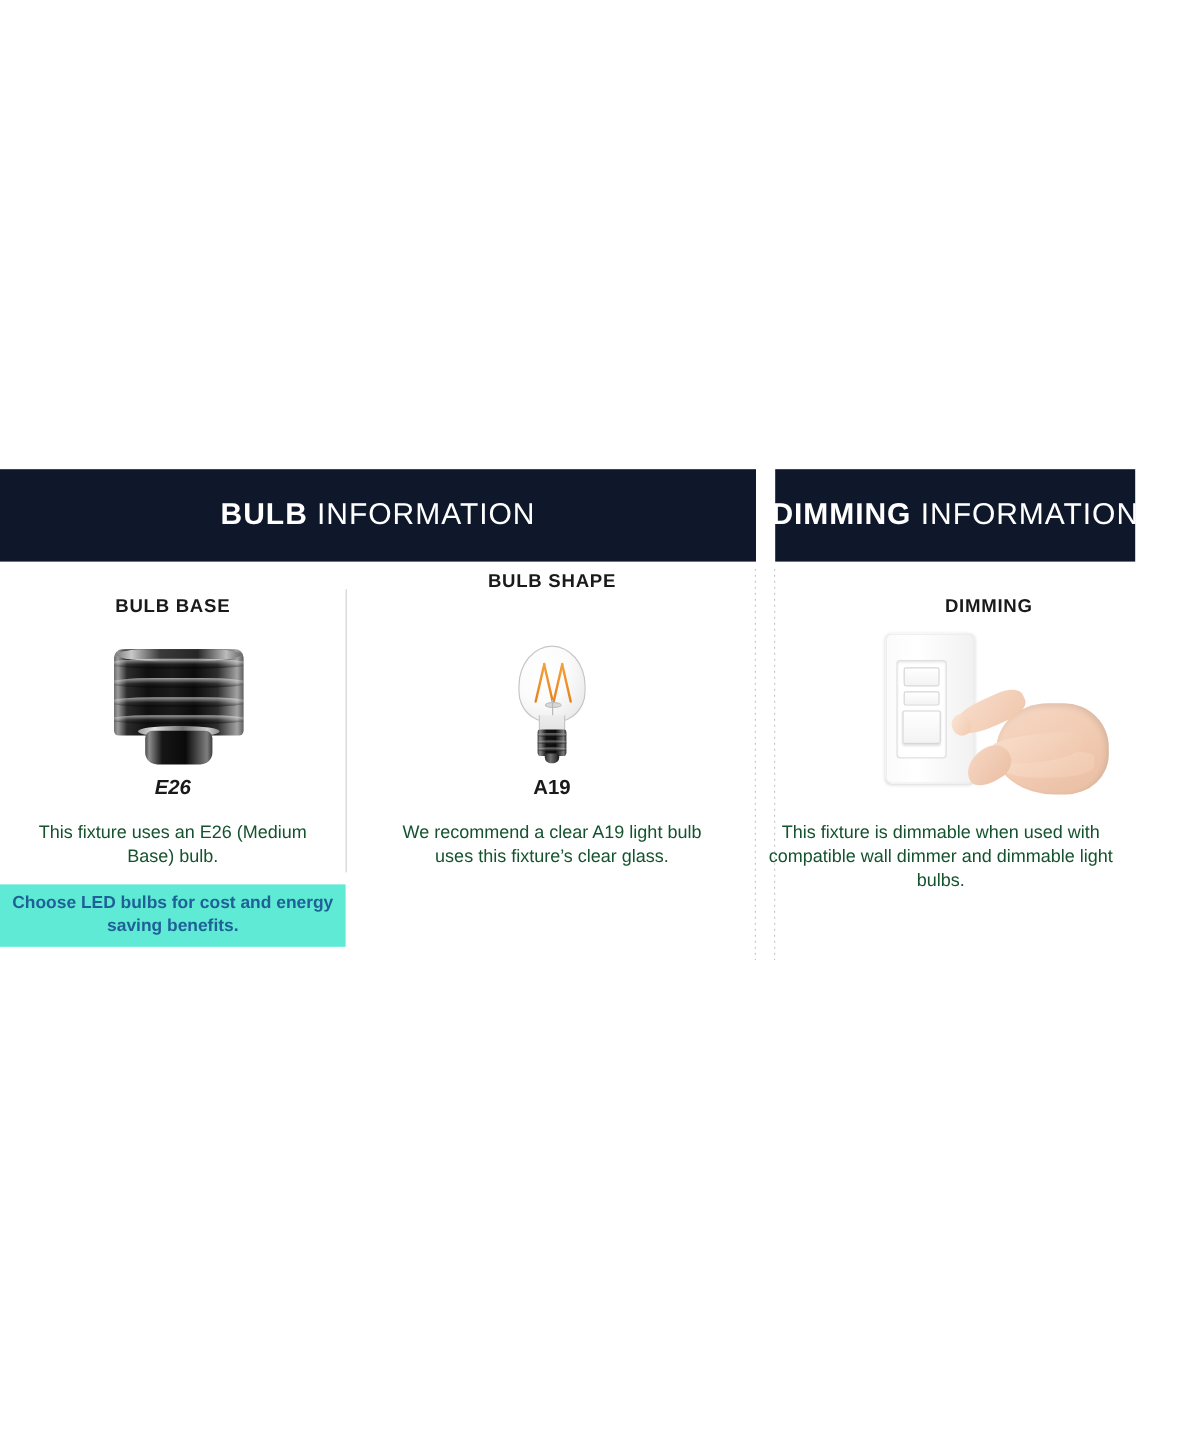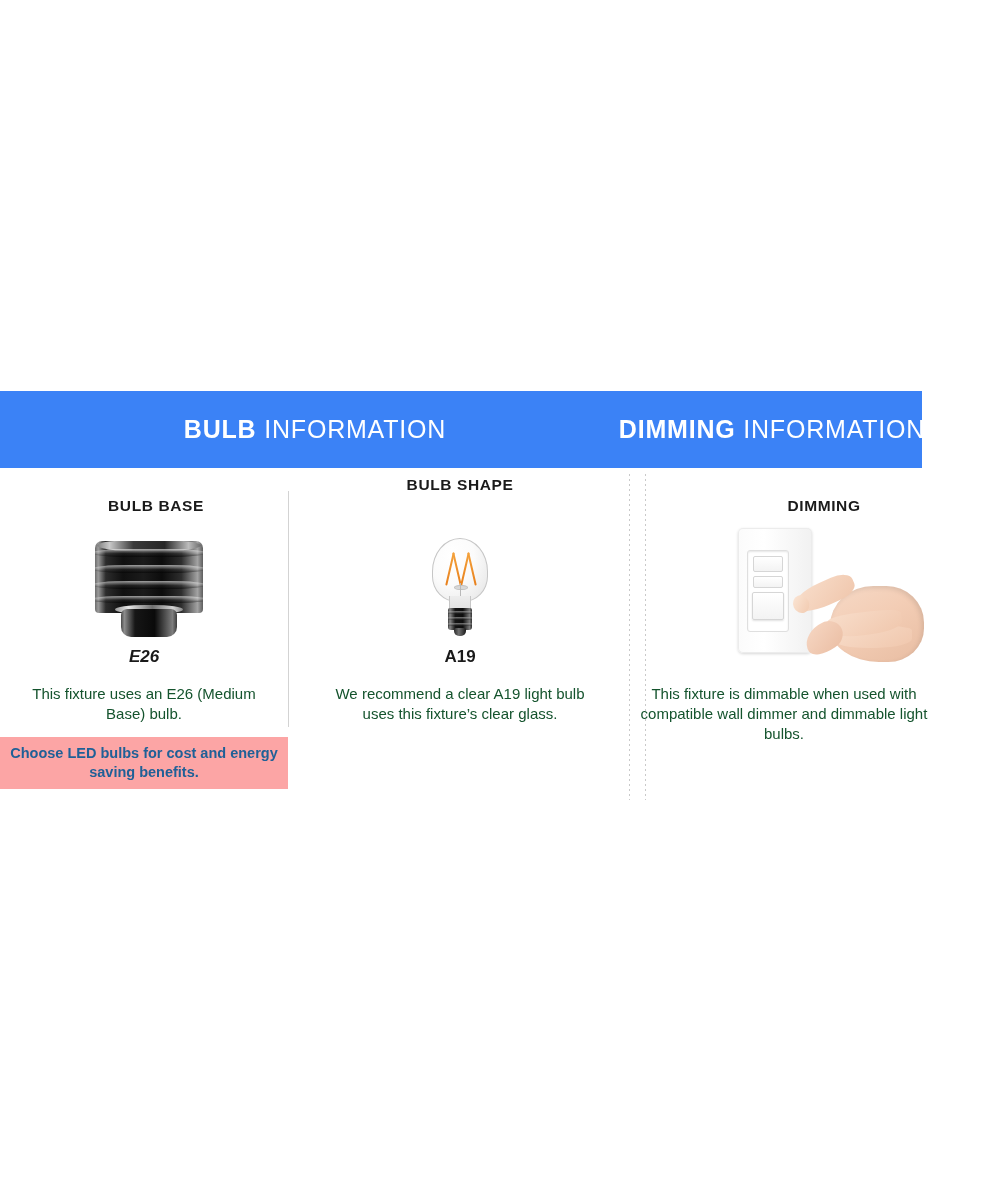--- a/index.html
+++ b/index.html
@@ -14,27 +14,27 @@
     font-family: "Liberation Sans", sans-serif;
     -webkit-font-smoothing: antialiased;
     overflow: hidden;
   }
 
   
   .band {
     position: absolute;
     top: 391px;
     height: 77px;
-    background: #3b82f6;
+    background: #0f172a;
     display: flex;
     align-items: center;
     justify-content: center;
   }
   .band-bulb   { left: 0px;   width: 630px; }
-  .band-dim    { left: 622px; width: 300px; }
+  .band-dim    { left: 646px; width: 300px; }
 
   .band-title {
     color: #ffffff;
     font-size: 25px;
     letter-spacing: 0.8px;
     font-weight: 300;
     white-space: nowrap;
   }
   .band-title .strong { font-weight: 700; }
 
@@ -83,21 +83,21 @@
   .vdiv-dotted.d1 { left: 629px; }
   .vdiv-dotted.d2 { left: 645px; }
 
   
   .callout {
     position: absolute;
     left: 0px;
     top: 737px;
     width: 288px;
     height: 52px;
-    background: #fca5a5;
+    background: #5eead4;
     display: flex;
     align-items: center;
     justify-content: center;
   }
   .callout-text {
     color: #1f6097;
     font-size: 14.5px;
     font-weight: 700;
     line-height: 19px;
     text-align: center;
@@ -272,21 +272,21 @@
   <div class="band-title">
     <span class="strong">DIMMING</span>
     <span>INFORMATION</span>
   </div>
 </div>
 
 <div class="vdiv-solid"></div>
 <div class="vdiv-dotted d1"></div>
 <div class="vdiv-dotted d2"></div>
 
-<div class="panel" style="left:0px; top:497px; width:288px;padding-left:12px;">
+<div class="panel" style="left:0px; top:497px; width:288px;">
   <div class="col-title">BULB BASE</div>
 </div>
 
 <div class="art e26-wrap">
   <div class="e26-shell">
     <div class="e26-top"></div>
     <div class="thread t1"></div>
     <div class="thread t2"></div>
     <div class="thread t3"></div>
     <div class="thread t4"></div>

